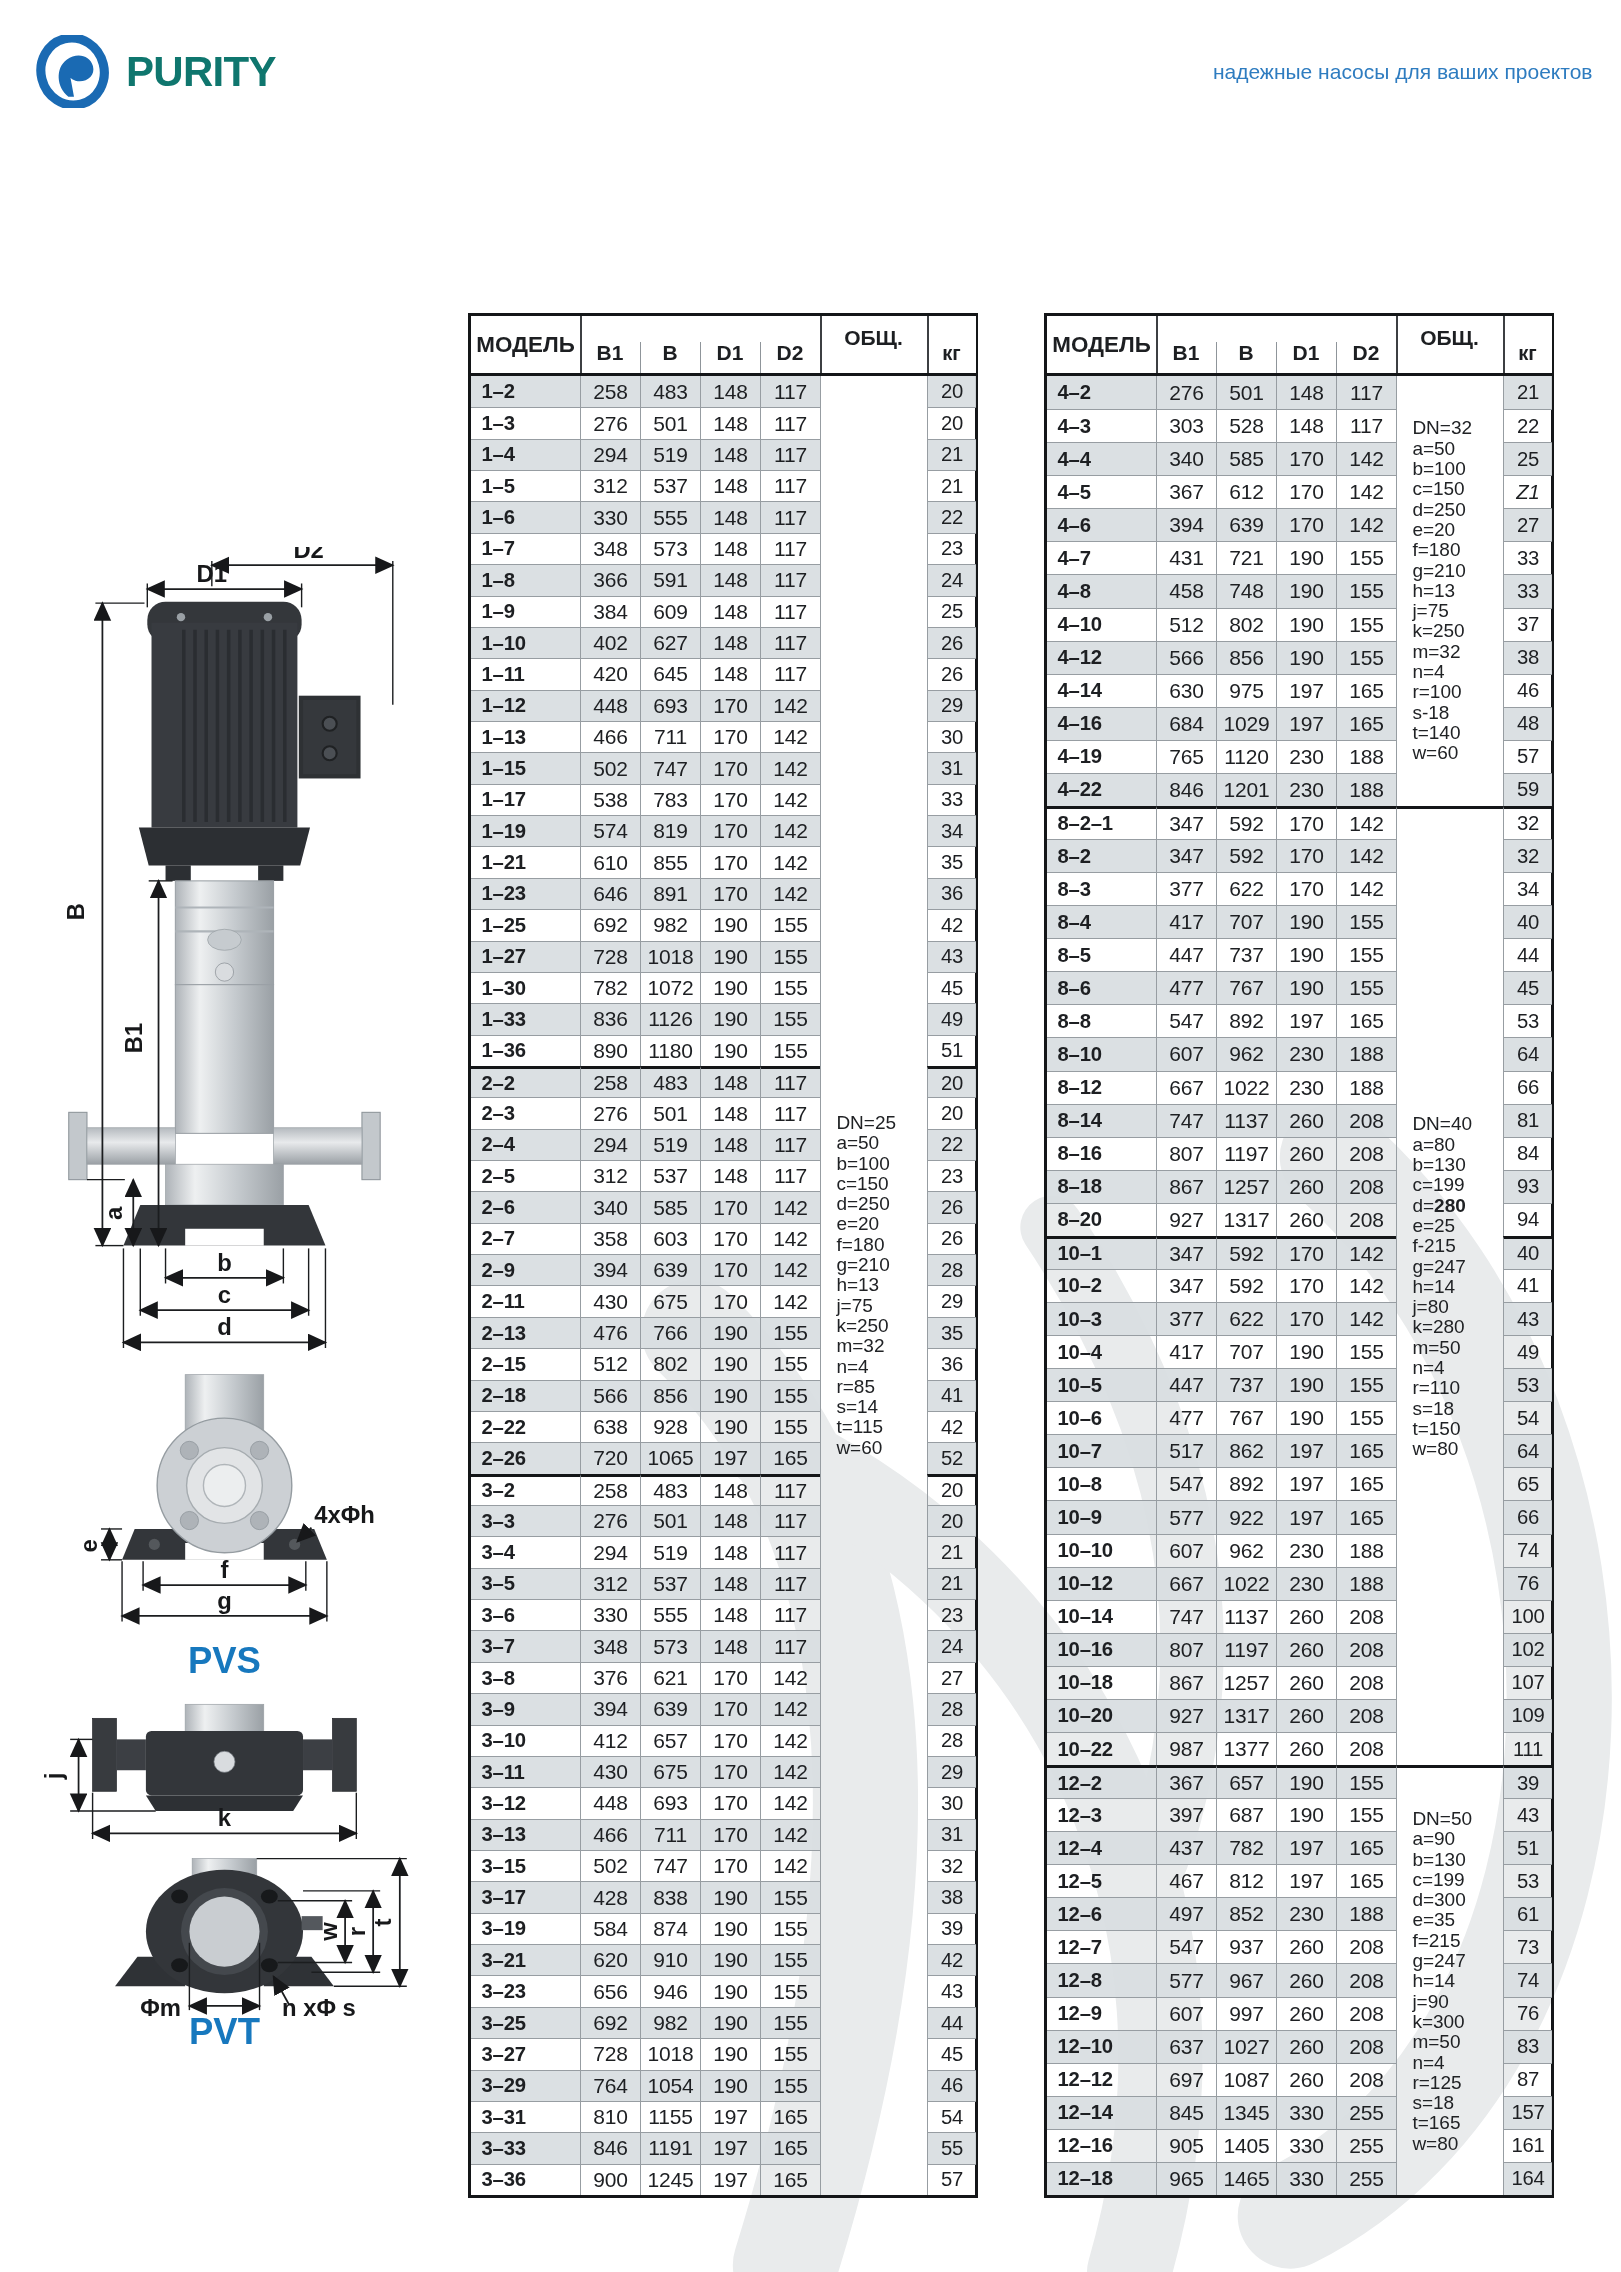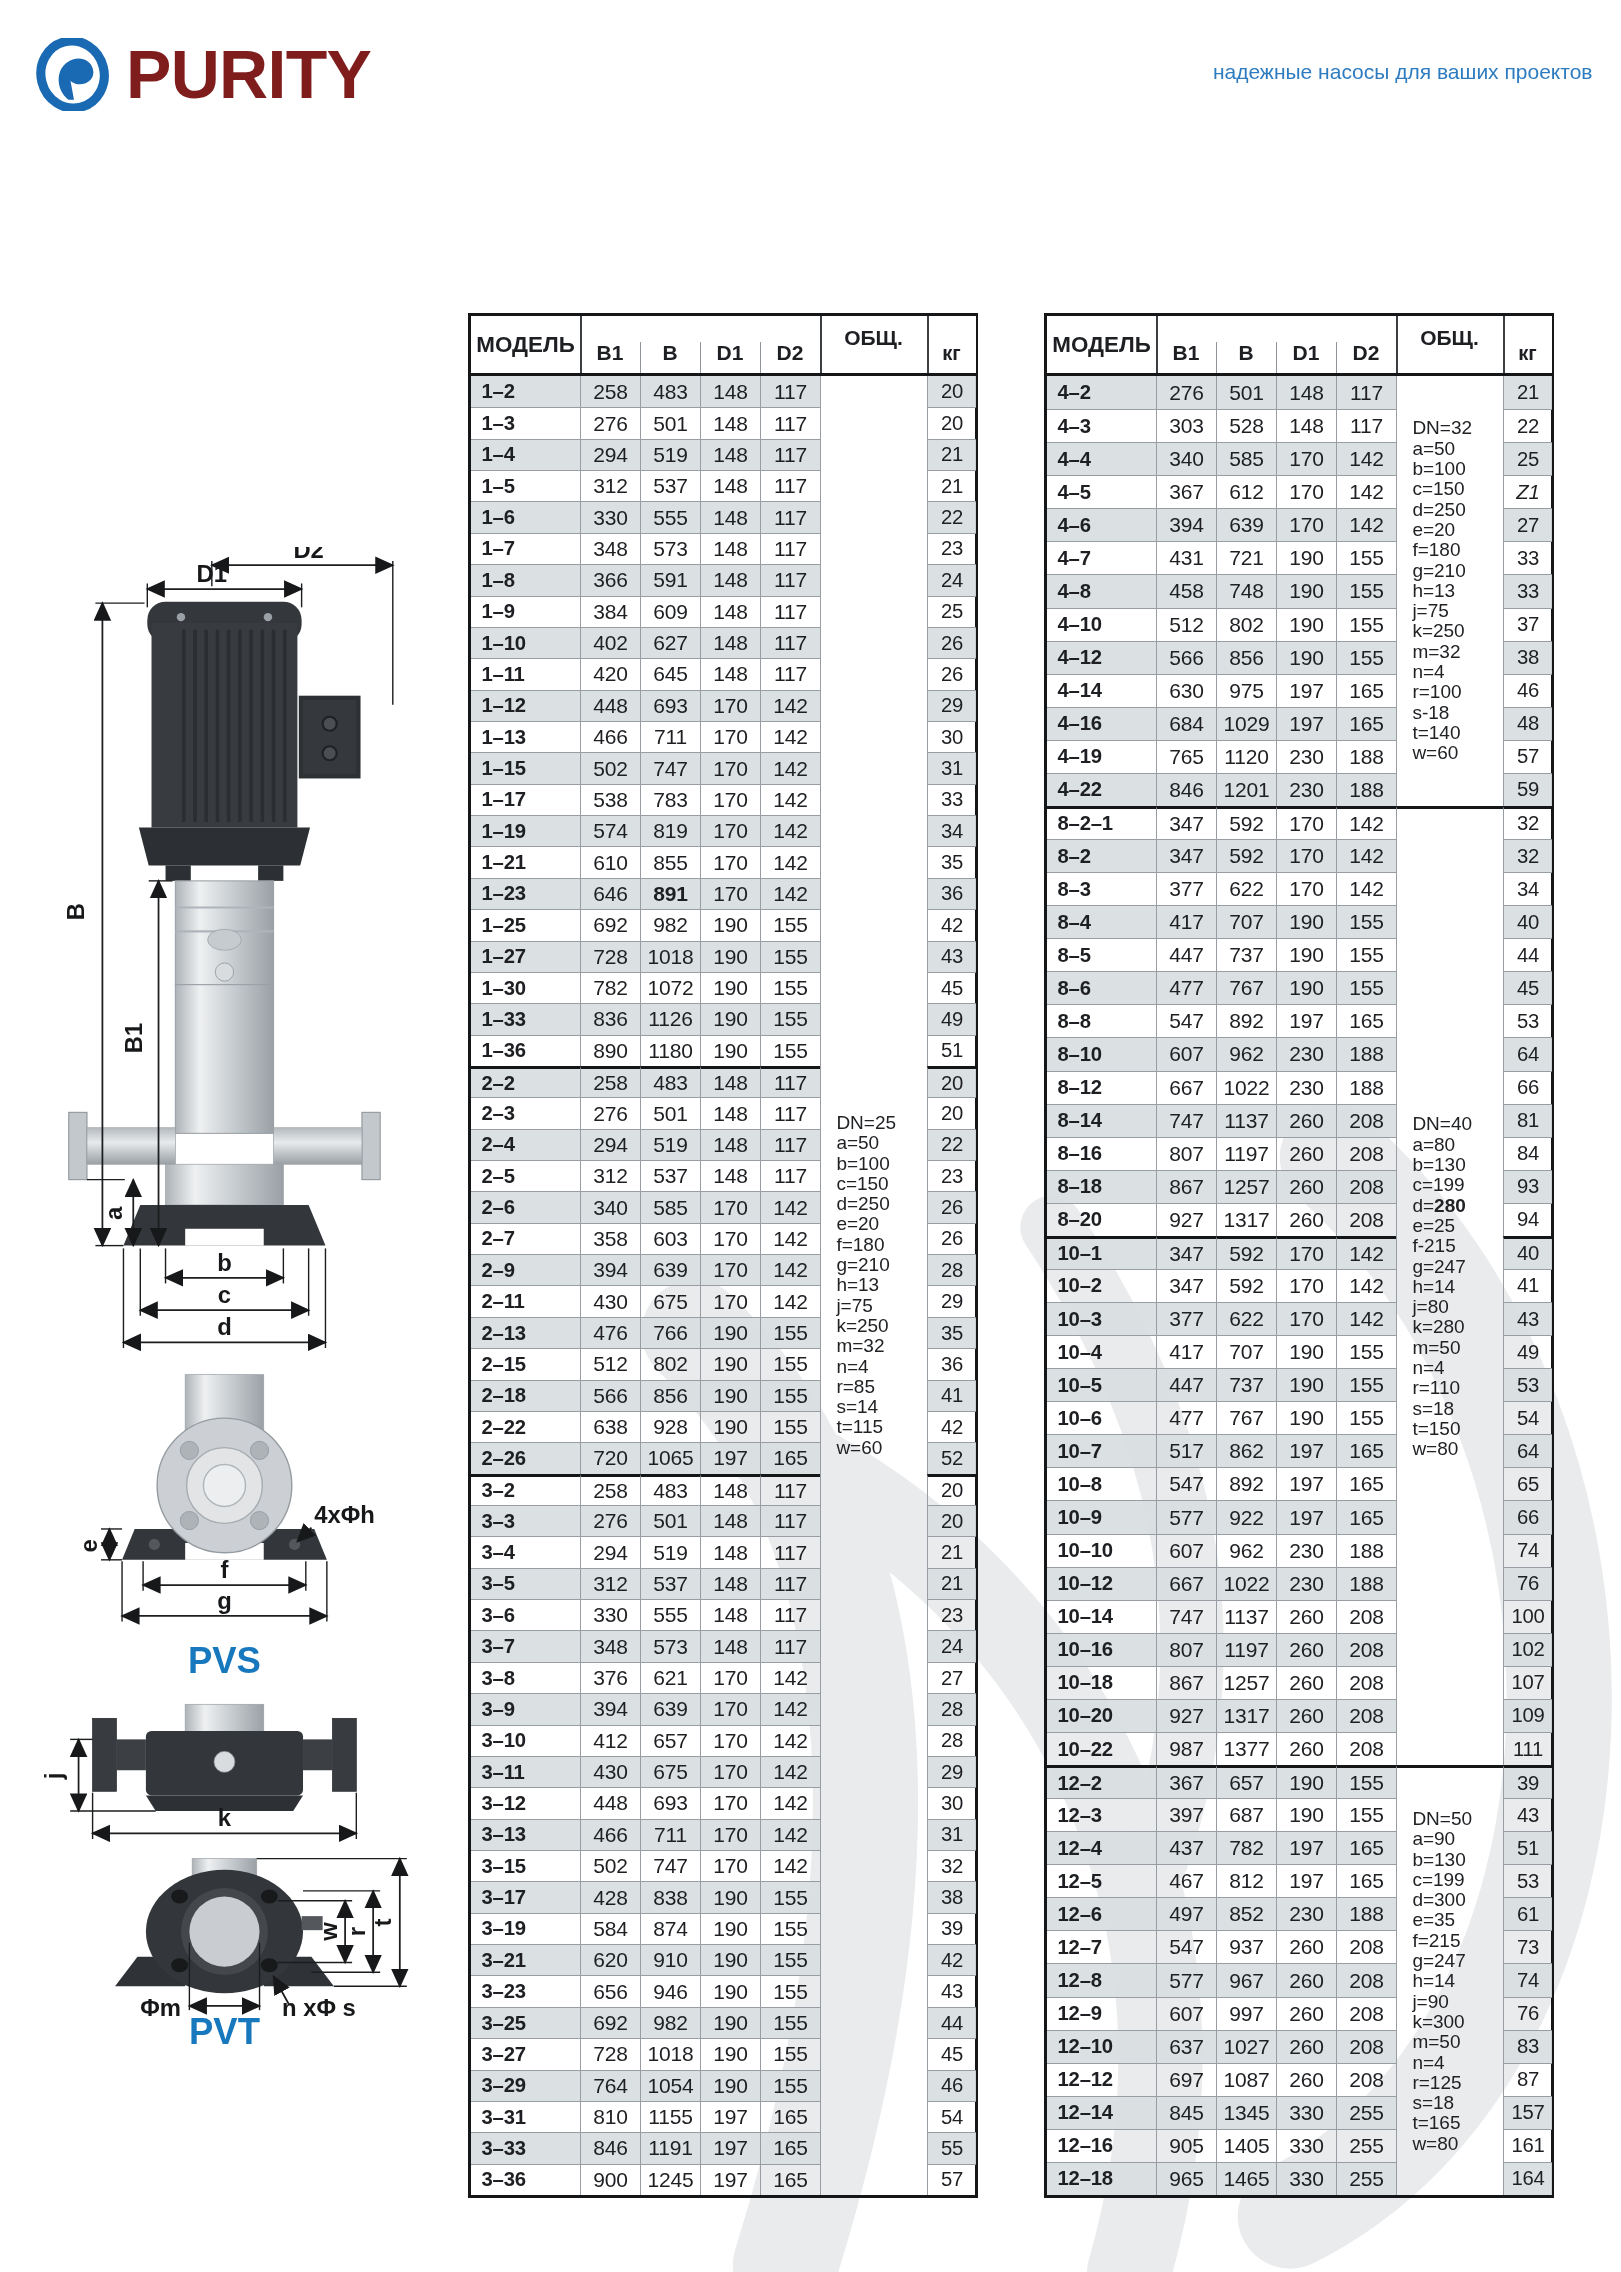--- a/index.html
+++ b/index.html
@@ -2,21 +2,21 @@
 <html style="font-size:11.2px"><head>
 <meta charset="utf-8">
 <style>
   html,body{margin:0;padding:0;}
   body{
     width:1622px;height:2273px;position:relative;background:#ffffff;
     font-family:"Liberation Sans",sans-serif;color:#1d1f22;overflow:hidden;
   }
   
   .logo{position:absolute;left:36px;top:35px;display:flex;align-items:center;gap:7px;z-index:2;}
-  .logo-text{font-size:68px;font-weight:bold;color:#7f1d1d;letter-spacing:-0.7px;text-align:center;}
+  .logo-text{font-size:42px;font-weight:bold;color:#0f766e;letter-spacing:-0.7px;text-align:center;}
   .tagline{position:absolute;top:60px;right:29.5px;font-size:21px;color:#2e7cc0;z-index:2;}
   
   .wm{position:absolute;left:0;top:0;z-index:0;}
   
   .diag{position:absolute;left:28px;top:547px;z-index:1;}
   .dim{stroke:#1b1d1f;stroke-width:2.5;fill:none;}
   .ext{stroke:#1b1d1f;stroke-width:2;fill:none;}
   .dlab{font-family:"Liberation Sans",sans-serif;font-size:34px;font-weight:bold;fill:#17181a;}
   .brandlab{font-family:"Liberation Sans",sans-serif;font-size:52px;font-weight:bold;fill:#1778be;}
   
@@ -375,21 +375,21 @@
     <div class="dc odd vl" style="grid-area: 16 / 5;">142</div>
     <div class="dc odd c6 vl" style="grid-area: 16 / 7;">34</div>
     <div class="dc even c0" style="grid-area: 17 / 1;">1–21</div>
     <div class="dc even vl" style="grid-area: 17 / 2;">610</div>
     <div class="dc even vl" style="grid-area: 17 / 3;">855</div>
     <div class="dc even vl" style="grid-area: 17 / 4;">170</div>
     <div class="dc even vl" style="grid-area: 17 / 5;">142</div>
     <div class="dc even c6 vl" style="grid-area: 17 / 7;">35</div>
     <div class="dc odd c0" style="grid-area: 18 / 1;">1–23</div>
     <div class="dc odd vl" style="grid-area: 18 / 2;">646</div>
-    <div class="dc odd vl" style="grid-area: 18 / 3; font-weight: bold;">891</div>
+    <div class="dc odd vl" style="grid-area: 18 / 3;">891</div>
     <div class="dc odd vl" style="grid-area: 18 / 4;">170</div>
     <div class="dc odd vl" style="grid-area: 18 / 5;">142</div>
     <div class="dc odd c6 vl" style="grid-area: 18 / 7;">36</div>
     <div class="dc even c0" style="grid-area: 19 / 1;">1–25</div>
     <div class="dc even vl" style="grid-area: 19 / 2;">692</div>
     <div class="dc even vl" style="grid-area: 19 / 3;">982</div>
     <div class="dc even vl" style="grid-area: 19 / 4;">190</div>
     <div class="dc even vl" style="grid-area: 19 / 5;">155</div>
     <div class="dc even c6 vl" style="grid-area: 19 / 7;">42</div>
     <div class="dc odd c0" style="grid-area: 20 / 1;">1–27</div>

